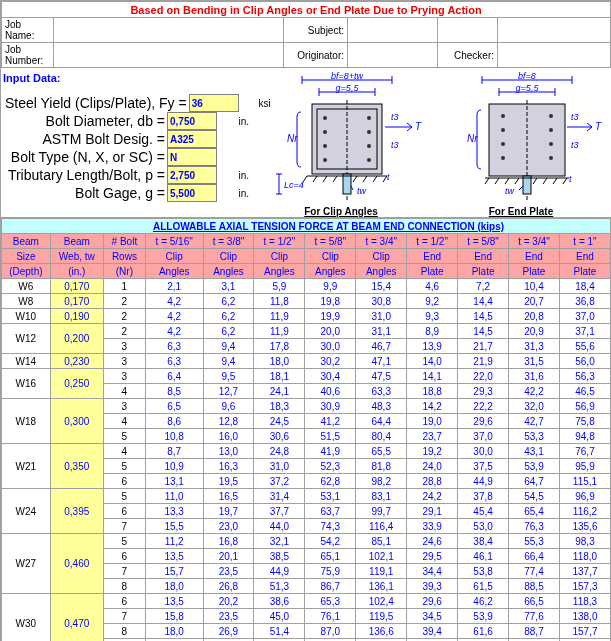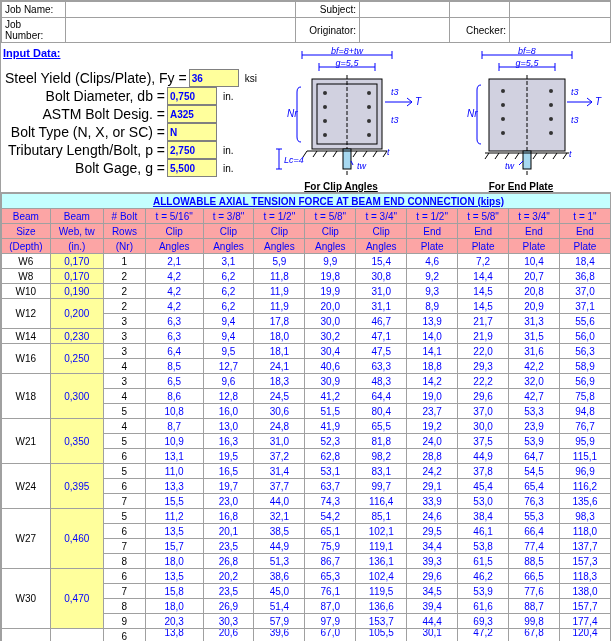--- a/index.html
+++ b/index.html
@@ -37,40 +37,39 @@
   .hdr-label {
     text-align: right;
     font-size: 10px;
   }
   .hdr-sect {
     font-size: 10px;
   }
   .section-title {
     color: #00f;
     font-weight: bold;
-    text-decoration: underline;
     font-size: 11px;
     padding: 4px 2px;
   }
   input.yellow {
     background: #ffff9c;
     border: 1px solid #808080;
     width: 44px;
     height: 14px;
     font-size: 10px;
     text-align: left;
     color: #00f;
     font-weight: bold;
   }
   .rlabel {
     text-align: right;
     font-size: 14px;
     white-space: nowrap;
   }
-  .unit { font-size: 10px; }
+  .unit { font-size: 10px; text-align: right; }
   .diag-caption {
     text-align: center;
     font-weight: bold;
     text-decoration: underline;
     font-size: 10px;
     padding-top: 4px;
   }
   .band {
     background: #c4ffff;
     color: #000;
@@ -112,22 +111,25 @@
   .diag-col { flex: 1; text-align: center; }
   .diag-svg-wrap { display: flex; justify-content: flex-end; font-style: italic; }
 </style>
 </head>
 <body>
 
 <div class="page">
 
 <table>
   <tbody>
+        <tr>
+    <td colspan="8" class="title-red">Based on Bending in Clip Angles or End Plate Due to Prying Action</td>
+  </tr>
   <tr>
-    <td class="hdr-sect" style="width:64px">Job Name:</td>
+    <td class="hdr-sect" style="width:52px">Job Name:</td>
     <td style="width:230px"></td>
     <td class="hdr-label" style="width:64px">Subject:</td>
     <td style="width:90px"></td>
     <td style="width:60px"></td>
     <td></td>
   </tr>
   <tr>
     <td class="hdr-sect">Job Number:</td>
     <td></td>
     <td class="hdr-label">Originator:</td>
@@ -455,21 +457,21 @@
         <tr>
           <td class="black">4</td>
           <td>8,5</td>
           <td>12,7</td>
           <td>24,1</td>
           <td>40,6</td>
           <td>63,3</td>
           <td>18,8</td>
           <td>29,3</td>
           <td>42,2</td>
-          <td>58,9</td>
+          <td>46,5</td>
         </tr>
         <tr>
           <td rowspan="3" class="black">W18</td>
           <td rowspan="3" class="ycell">0,300</td>
           <td class="black">3</td>
           <td>6,5</td>
           <td>9,6</td>
           <td>18,3</td>
           <td>30,9</td>
           <td>48,3</td>
@@ -506,21 +508,21 @@
           <td rowspan="3" class="black">W21</td>
           <td rowspan="3" class="ycell">0,350</td>
           <td class="black">4</td>
           <td>8,7</td>
           <td>13,0</td>
           <td>24,8</td>
           <td>41,9</td>
           <td>65,5</td>
           <td>19,2</td>
           <td>30,0</td>
-          <td>23,9</td>
+          <td>43,1</td>
           <td>76,7</td>
         </tr>
         <tr>
           <td class="black">5</td>
           <td>10,9</td>
           <td>16,3</td>
           <td>31,0</td>
           <td>52,3</td>
           <td>81,8</td>
           <td>24,0</td>

